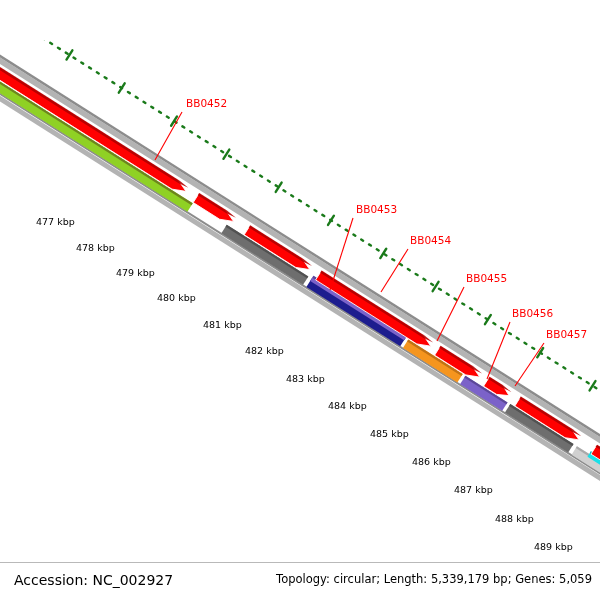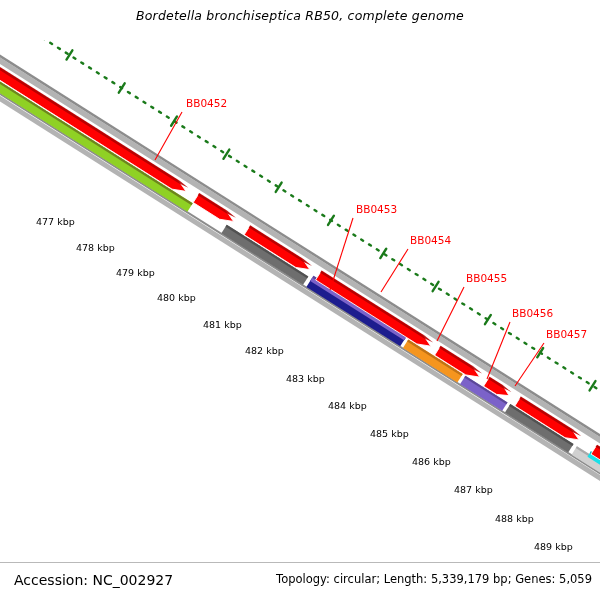--- a/index.html
+++ b/index.html
@@ -77,21 +77,20 @@
     font-family: "DejaVu Sans", "Liberation Sans", sans-serif;
     font-size: 10.5px;
     fill: #ff0000;
   }
 </style>
 </head>
 <body>
 
 <div id="viewer">
 
-  <div class="title">Bordetella bronchiseptica RB50, complete genome</div>
 
   <svg class="canvas" viewBox="0 0 600 600">
     <defs>
       <clipPath id="clipAll">
           <rect x="0" y="40" width="600" height="518"></rect>
         </clipPath>
     </defs>
     <g clip-path="url(#clipAll)">
       <g id="backbone-layer">
           <line x1="-83.62028985149715" y1="45.7134816256234" x2="671.1797101485029" y2="523.0134816256234" stroke="#b3b3b3" stroke-width="5" stroke-linecap="butt"></line>

